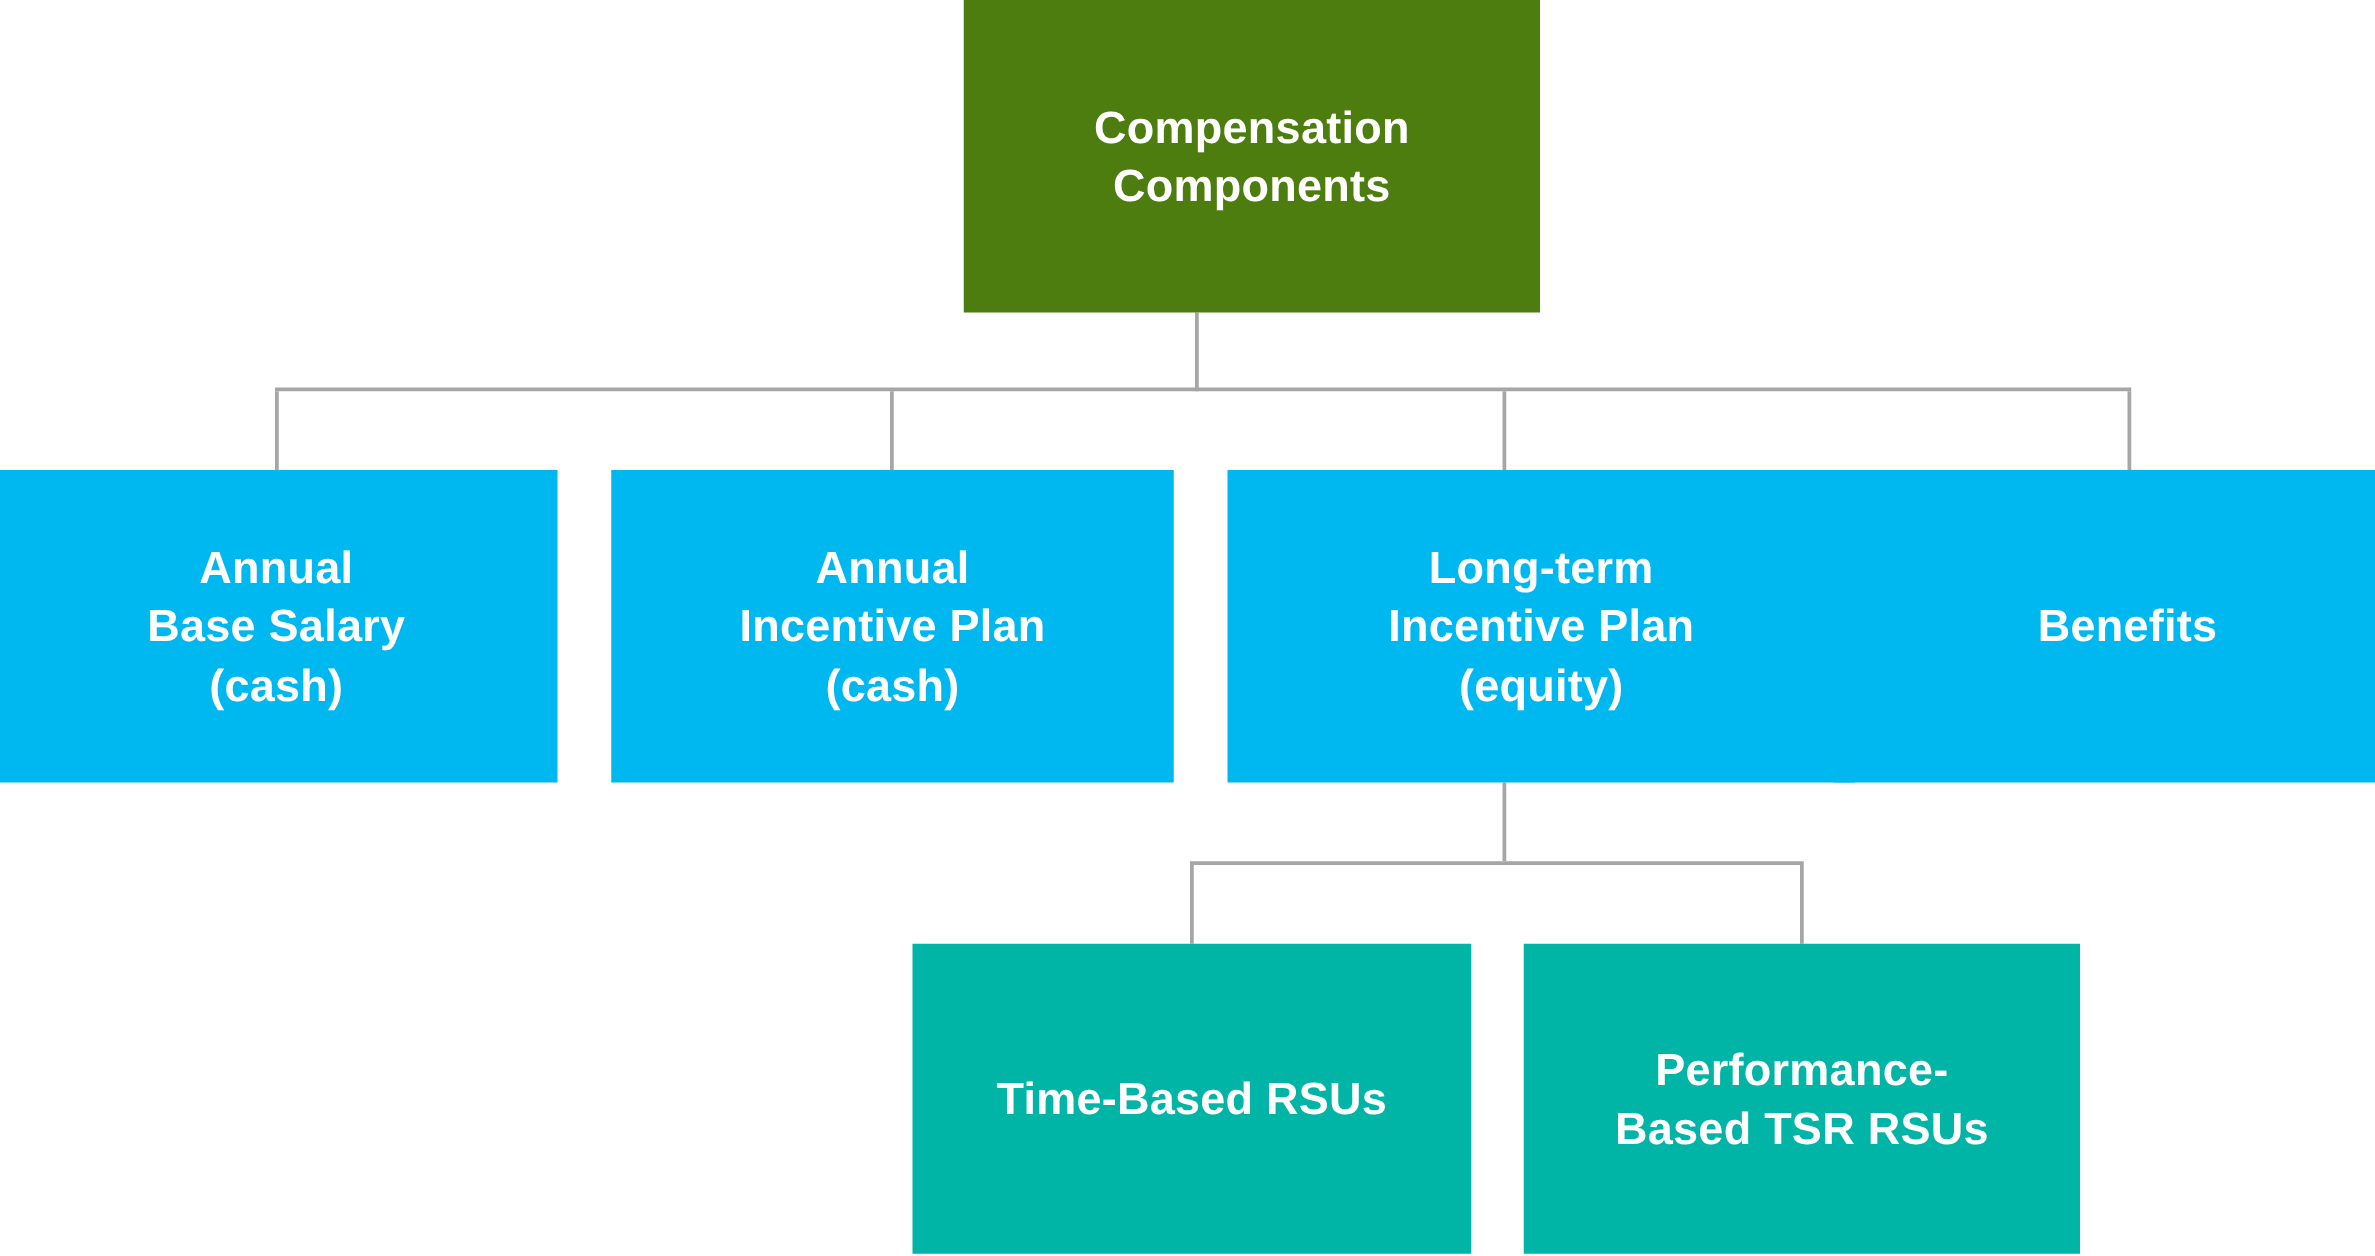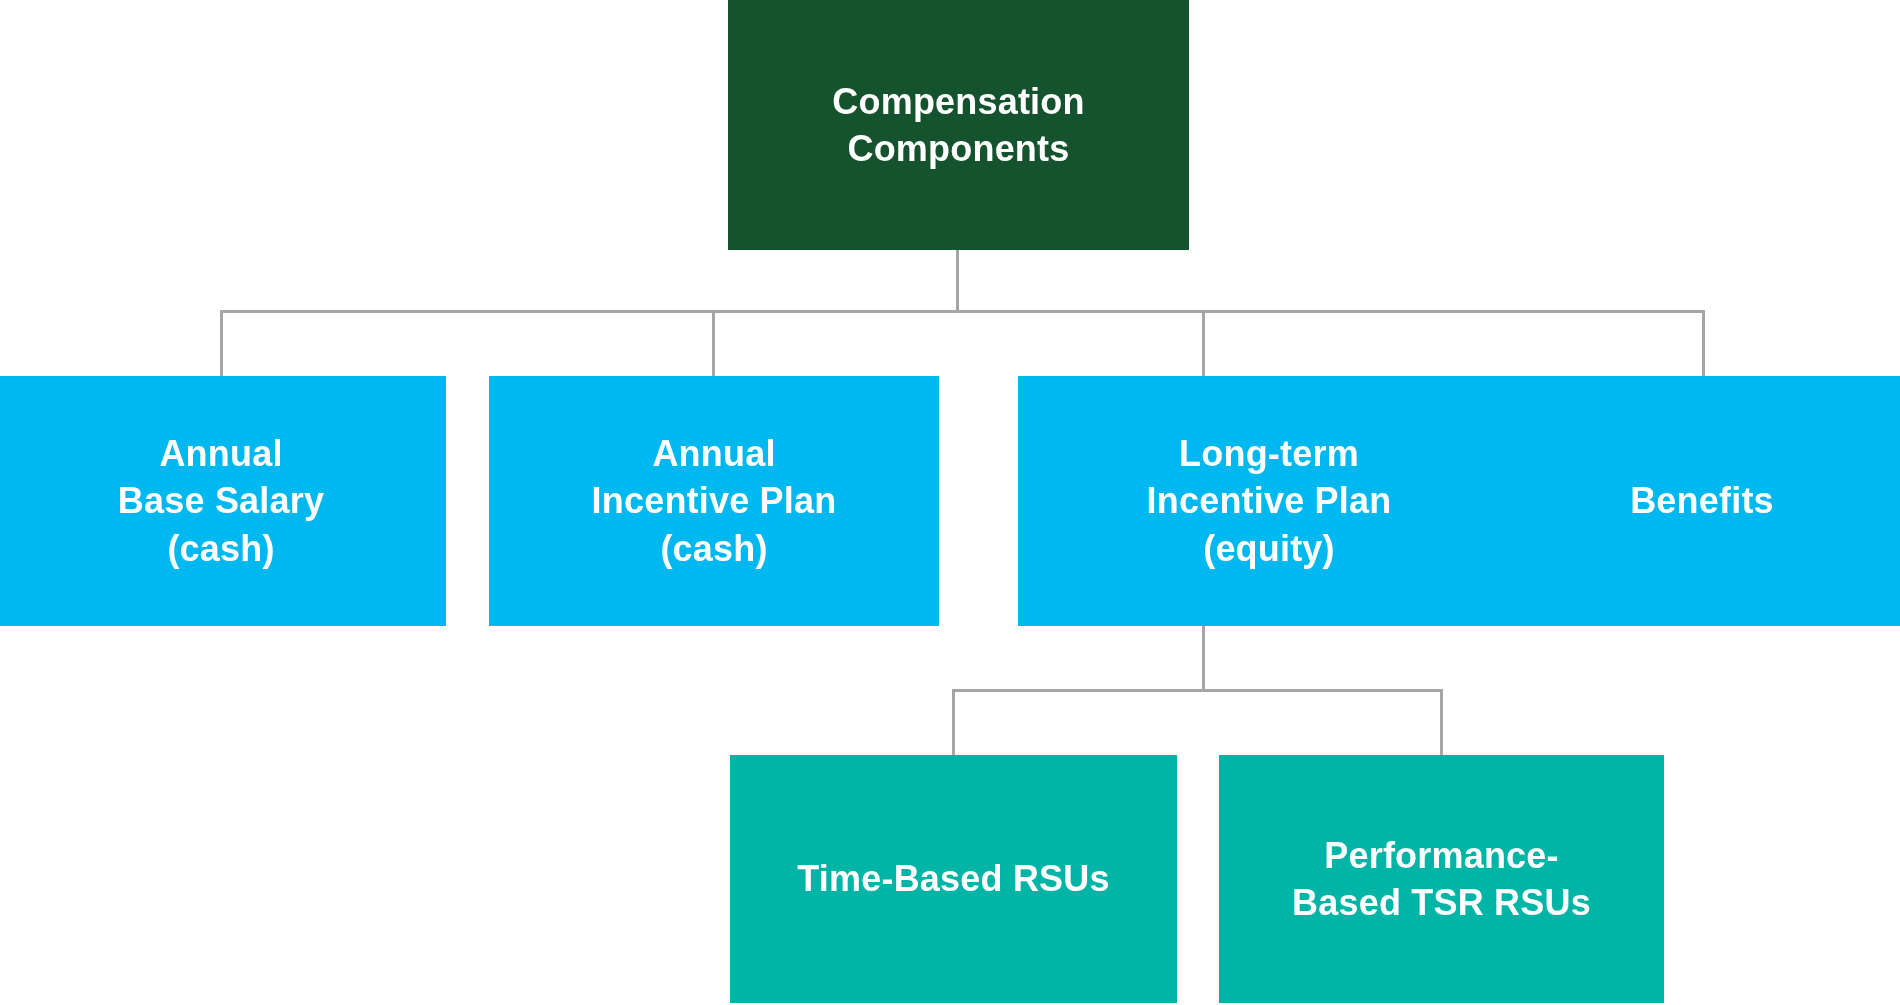--- a/index.html
+++ b/index.html
@@ -33,21 +33,21 @@
   .connector {
     position: absolute;
   }
   .connector.v { width: 3px; }
   .connector.h { height: 3px; }
 
   
   #node-root      { left: 728px;  top: 0px;   width: 461px; height: 250px; }
   #node-base      { left: -4px;   top: 376px; width: 450px; height: 250px; }
   #node-aip       { left: 489px;  top: 376px; width: 450px; height: 250px; }
-  #node-ltip      { left: 982px;  top: 376px; width: 502px; height: 250px; margin-left: 36px; }
+  #node-ltip      { left: 982px;  top: 376px; width: 502px; height: 250px; }
   #node-benefits  { left: 1467px; top: 376px; width: 470px; height: 250px; }
   #node-time-rsu  { left: 730px;  top: 755px; width: 447px; height: 248px; }
   #node-tsr-rsu   { left: 1219px; top: 755px; width: 445px; height: 248px; }
 
   
   #conn-root-stem { left: 956px;  top: 250px; height: 63px; }
   #conn-bar-1     { left: 220px;  top: 310px; width: 1485px; }
   #conn-drop-base { left: 220px;  top: 313px; height: 63px; }
   #conn-drop-aip  { left: 712px;  top: 313px; height: 63px; }
   #conn-drop-ltip { left: 1202px; top: 313px; height: 63px; }
@@ -69,21 +69,21 @@
   <div class="connector v" id="conn-drop-base" style="background-color: rgb(166, 166, 166);"></div>
   <div class="connector v" id="conn-drop-aip" style="background-color: rgb(166, 166, 166);"></div>
   <div class="connector v" id="conn-drop-ltip" style="background-color: rgb(166, 166, 166);"></div>
   <div class="connector v" id="conn-drop-ben" style="background-color: rgb(166, 166, 166);"></div>
 
   <div class="connector v" id="conn-ltip-stem" style="background-color: rgb(166, 166, 166);"></div>
   <div class="connector h" id="conn-bar-2" style="background-color: rgb(166, 166, 166);"></div>
   <div class="connector v" id="conn-drop-time" style="background-color: rgb(166, 166, 166);"></div>
   <div class="connector v" id="conn-drop-tsr" style="background-color: rgb(166, 166, 166);"></div>
 
-  <div class="node" id="node-root" style="background-color: #14532d;">
+  <div class="node" id="node-root" style="background-color: #4d7c0f; margin-left: 43px;">
     <span class="label">Compensation
 Components</span>
   </div>
 
   <div class="node" id="node-base" style="background-color: rgb(0, 184, 240);">
     <span class="label">Annual
 Base Salary
 (cash)</span>
   </div>
   <div class="node" id="node-aip" style="background-color: rgb(0, 184, 240);">

